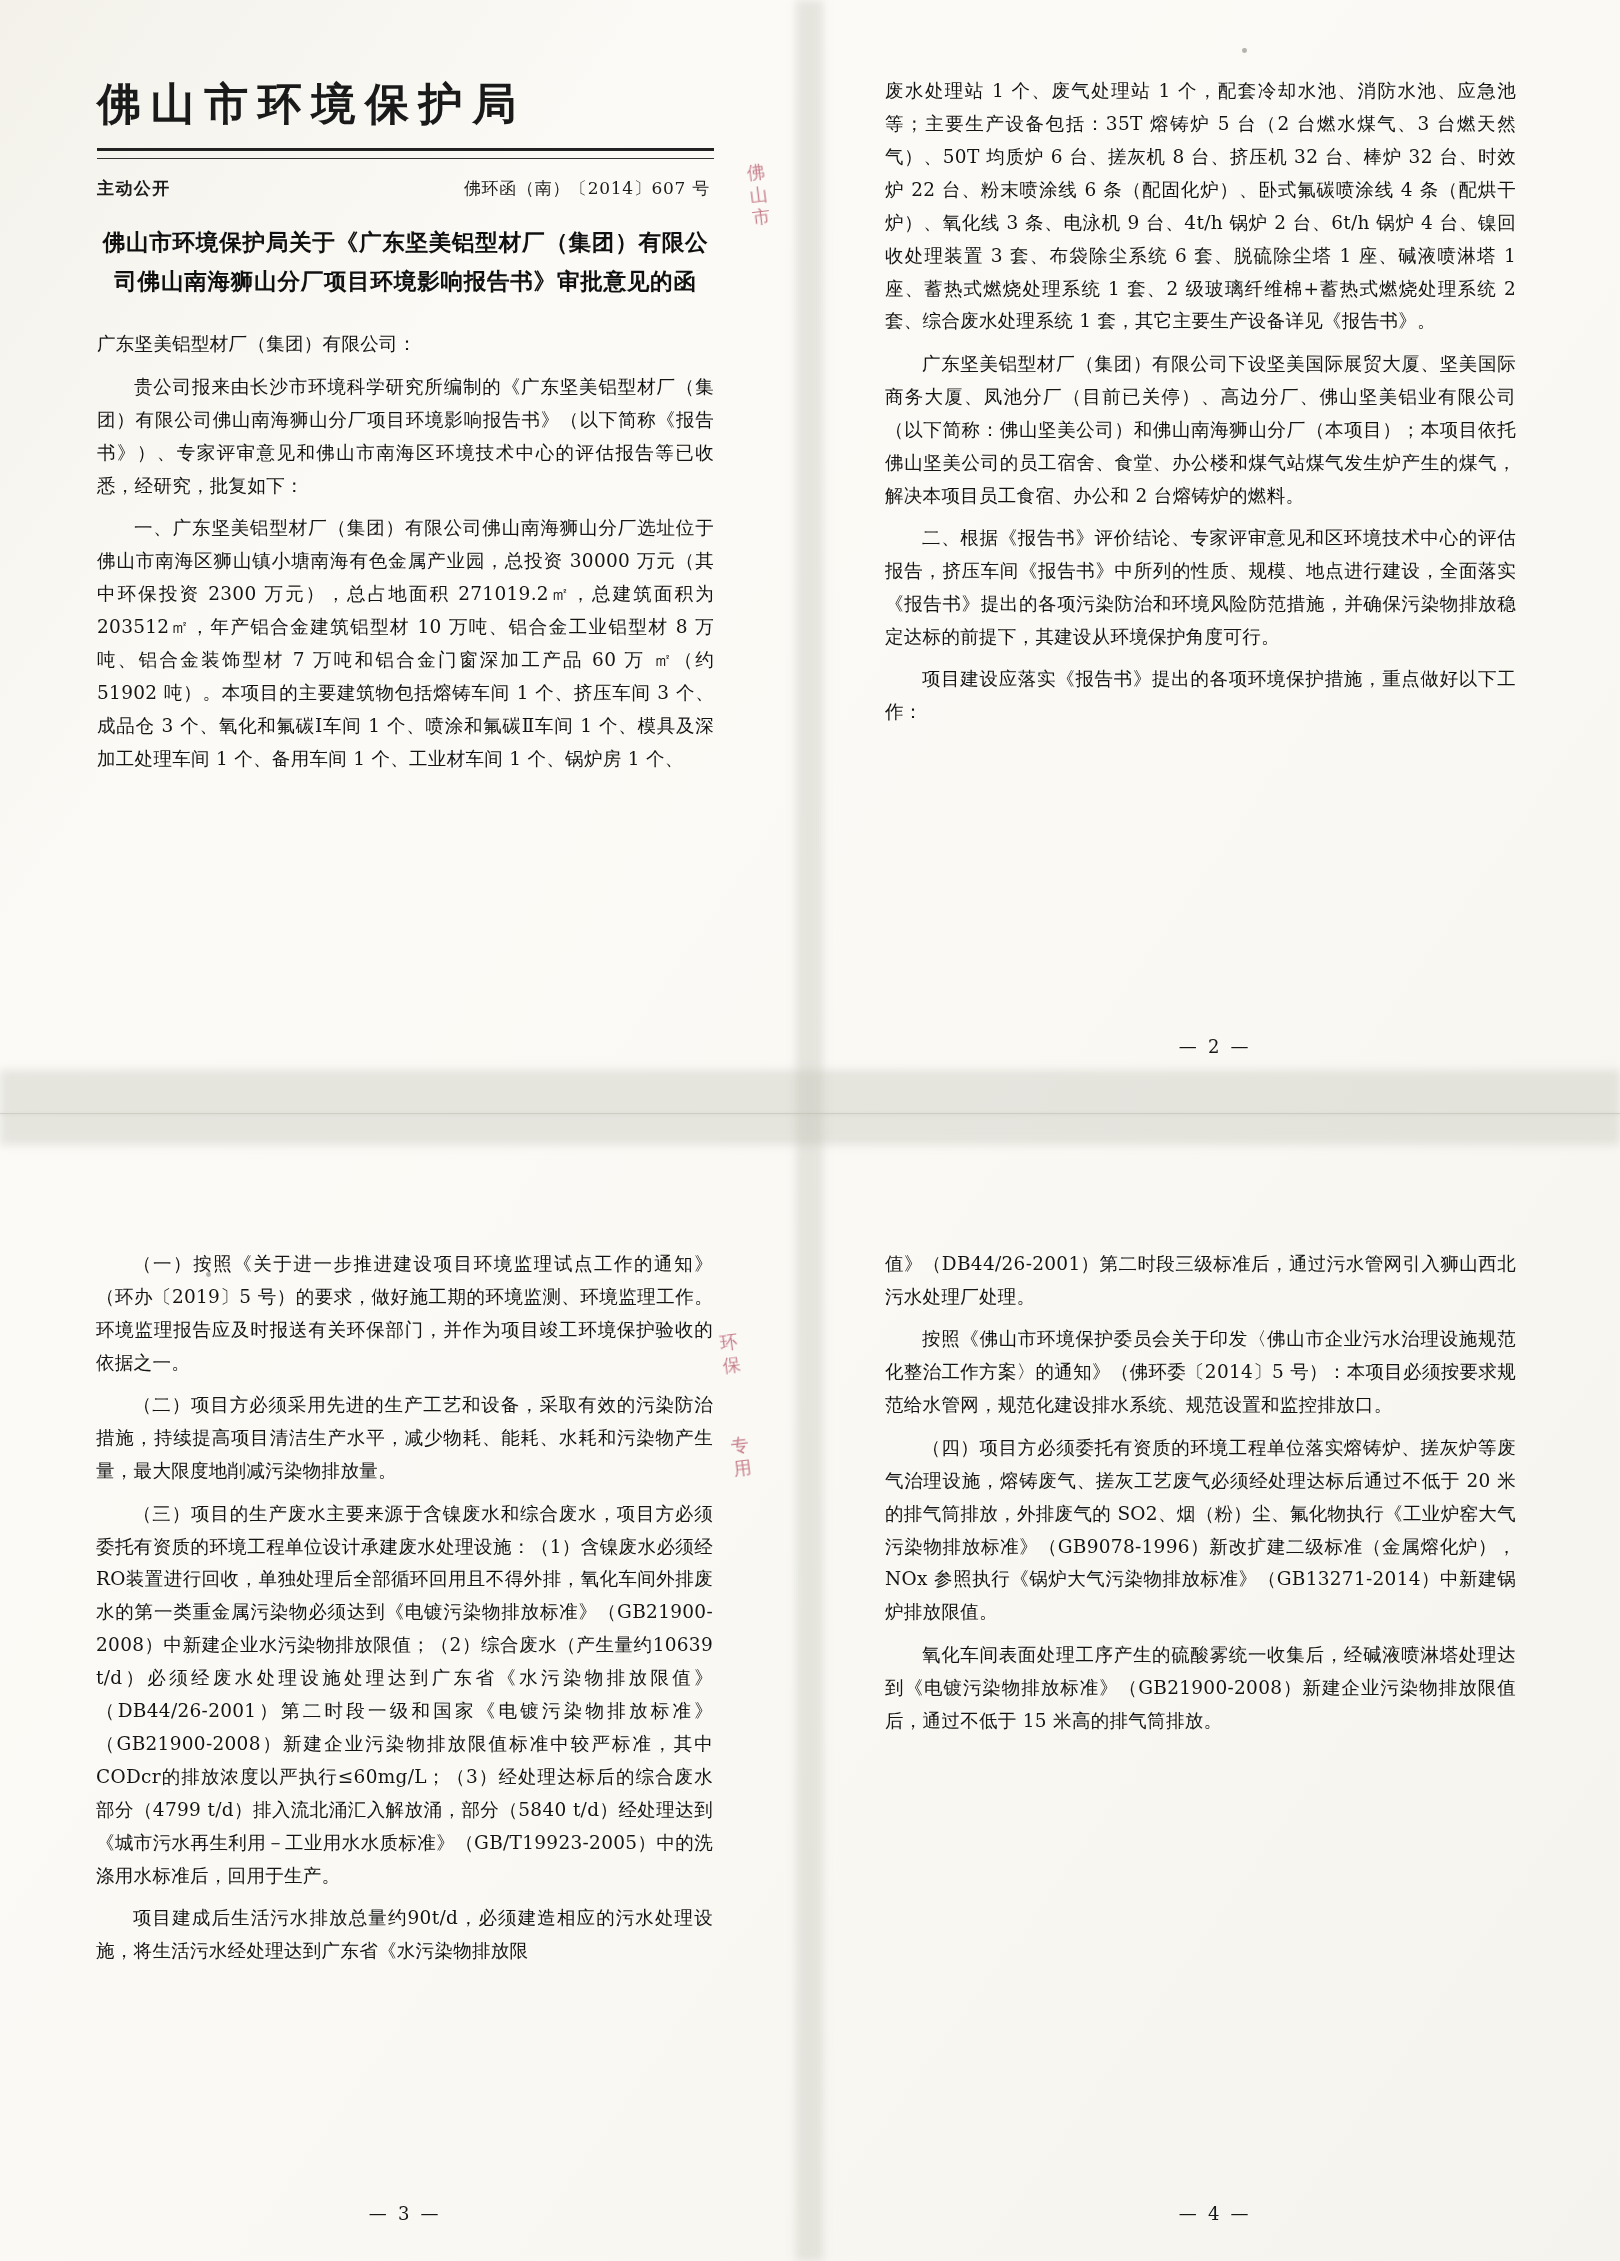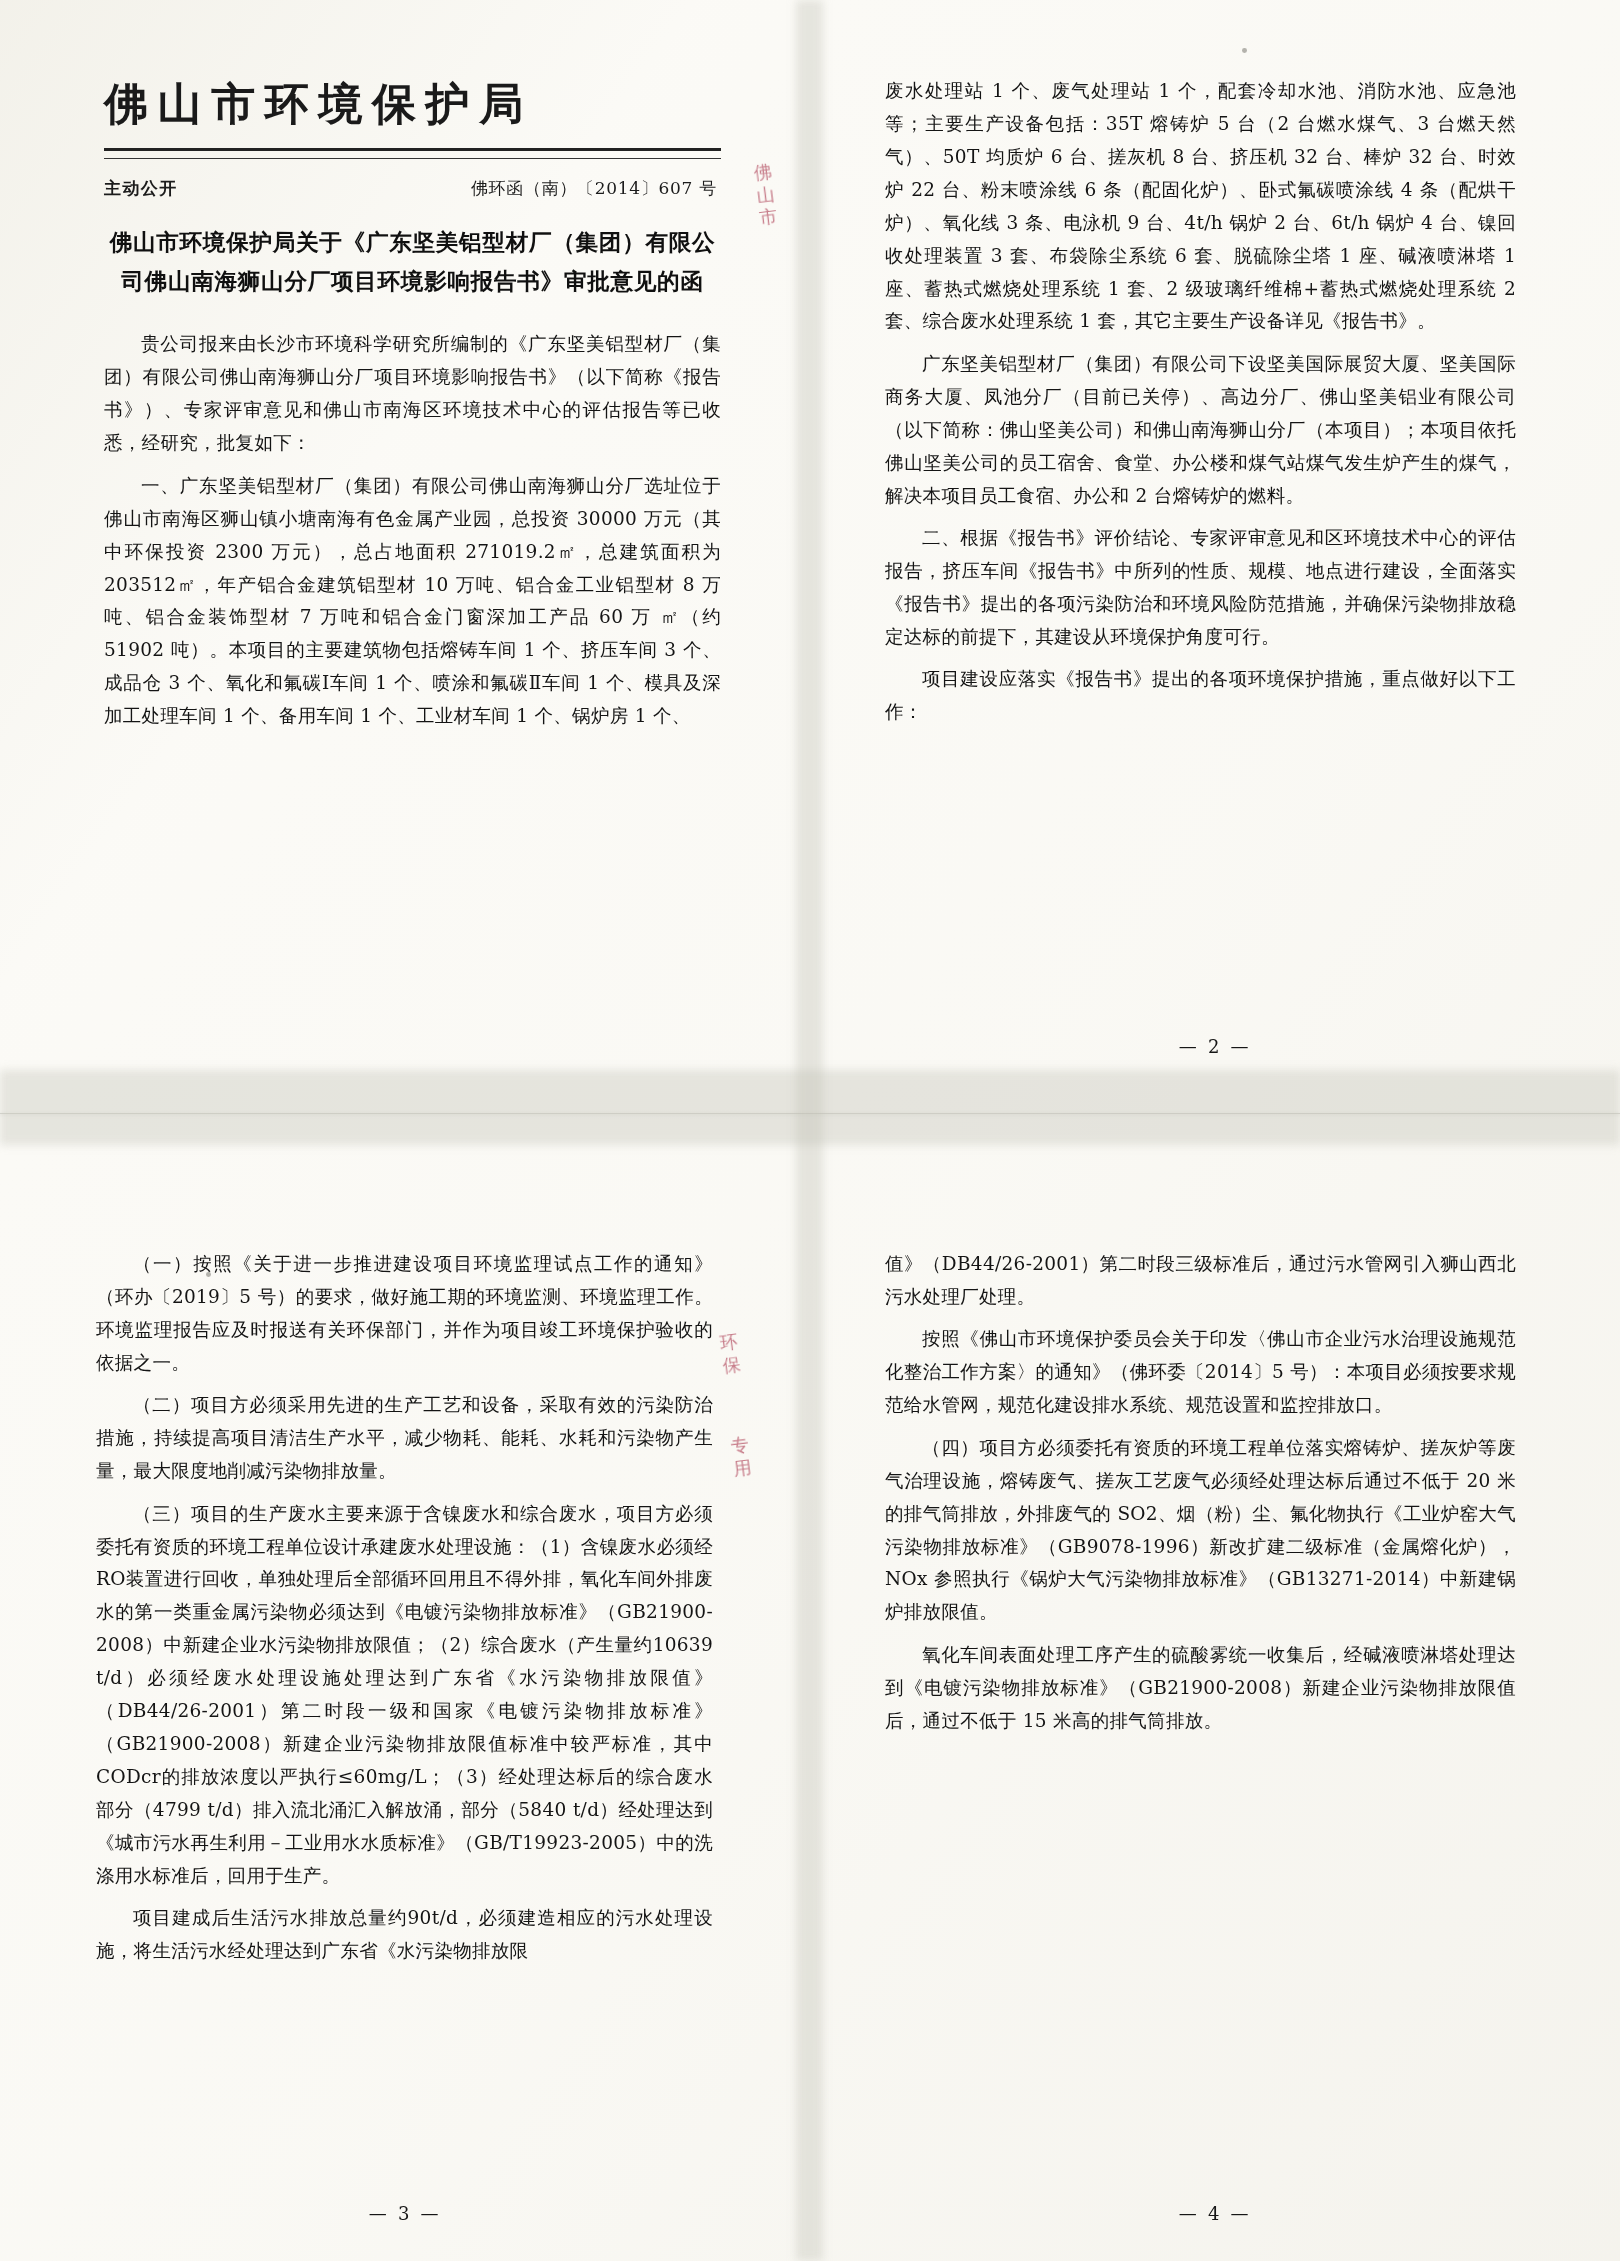--- a/index.html
+++ b/index.html
@@ -30,21 +30,21 @@
     left: 0; right: 0;
     height: 1.4px;
     background: rgba(150,148,138,0.35);
     box-shadow: 0 0.7px 3.4px rgba(120,118,110,0.25);
   }
   .quadrant {
     position: absolute;
     box-sizing: border-box;
   }
   
-  .q-tl { left: 8px;      top: 0;      width: 810px; height: 1098px; }
+  .q-tl { left: 1px;      top: 0;      width: 810px; height: 1098px; }
   .q-tr { left: 810px; top: 0;      width: 810px; height: 1098px; }
   .q-bl { left: 0;      top: 1131px; width: 810px; height: 1131px; }
   .q-br { left: 810px; top: 1131px; width: 810px; height: 1131px; }
 
   .inner {
     position: absolute;
     box-sizing: border-box;
   }
   .q-tl .inner { left: 96px; top: 75px; width: 617px; }
   .q-tr .inner { left: 75px; top: 75px; width: 631px; }
@@ -172,20 +172,21 @@
       <div class="rule-thick"></div>
       <div class="rule-thin"></div>
 
       <div class="meta-row">
         <span class="meta-left">主动公开</span>
         <span class="meta-right">佛环函（南）〔2014〕607 号</span>
       </div>
 
       <div class="doc-title">佛山市环境保护局关于《广东坚美铝型材厂（集团）有限公司佛山南海狮山分厂项目环境影响报告书》审批意见的函</div>
 
+      <p class="body addressee">广东坚美铝型材厂（集团）有限公司：</p>
       <p class="body indent">贵公司报来由长沙市环境科学研究所编制的《广东坚美铝型材厂（集团）有限公司佛山南海狮山分厂项目环境影响报告书》（以下简称《报告书》）、专家评审意见和佛山市南海区环境技术中心的评估报告等已收悉，经研究，批复如下：</p>
       <p class="body indent">一、广东坚美铝型材厂（集团）有限公司佛山南海狮山分厂选址位于佛山市南海区狮山镇小塘南海有色金属产业园，总投资 30000 万元（其中环保投资 2300 万元），总占地面积 271019.2㎡，总建筑面积为 203512㎡，年产铝合金建筑铝型材 10 万吨、铝合金工业铝型材 8 万吨、铝合金装饰型材 7 万吨和铝合金门窗深加工产品 60 万 ㎡（约 51902 吨）。本项目的主要建筑物包括熔铸车间 1 个、挤压车间 3 个、成品仓 3 个、氧化和氟碳Ⅰ车间 1 个、喷涂和氟碳Ⅱ车间 1 个、模具及深加工处理车间 1 个、备用车间 1 个、工业材车间 1 个、锅炉房 1 个、</p>
     </div>
 
     <div class="seal seal-1">
       佛<br>山<br>市
     </div>
     <div class="ghost-text" style="left:96px;top:172px;">　　　　　　　　　　　　　　　　　　</div>
   </div>
 

